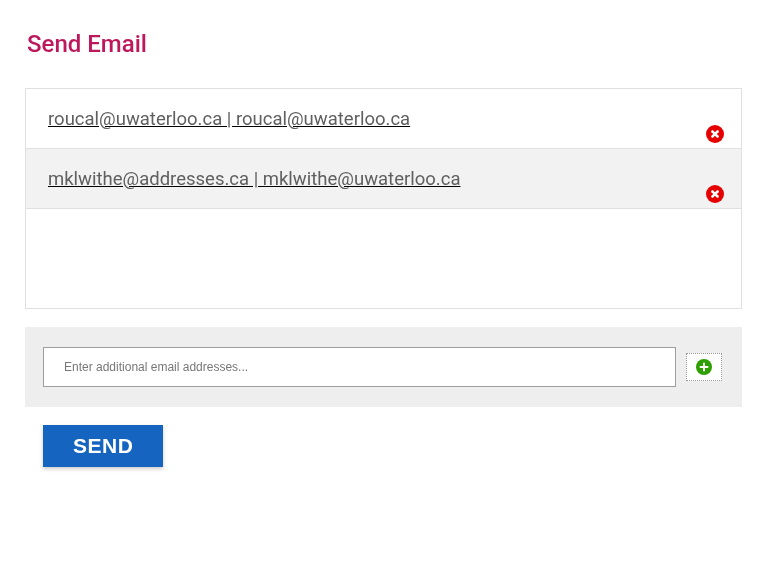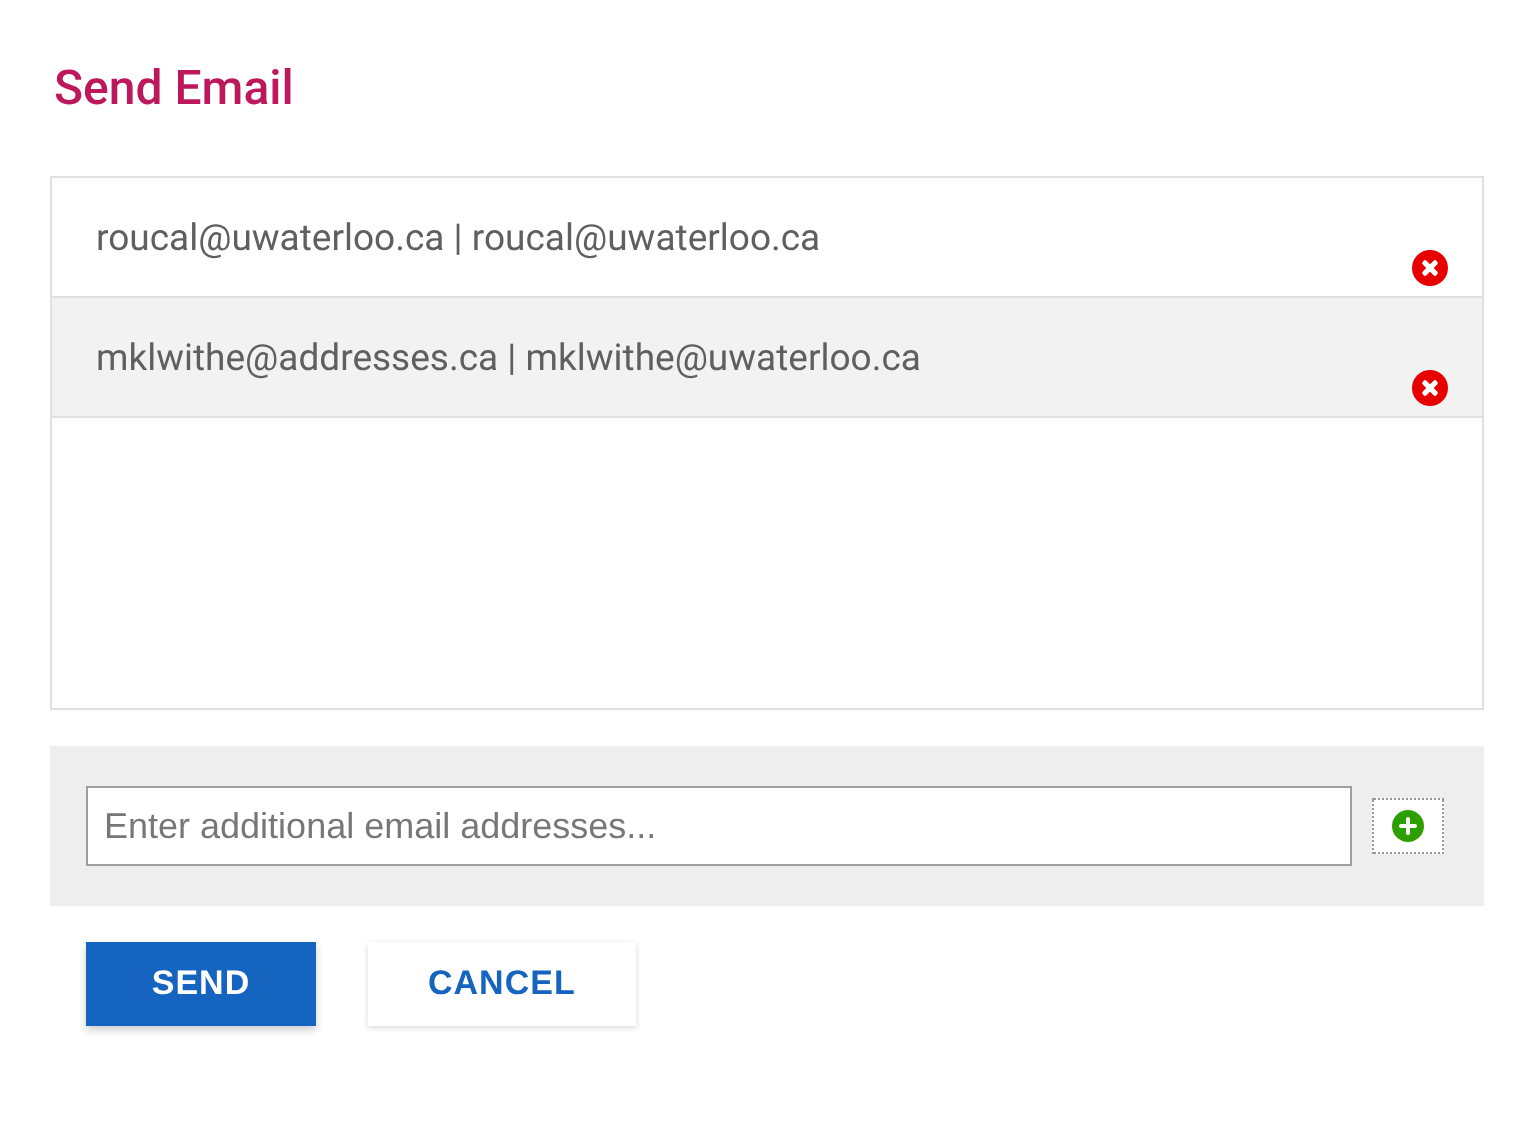--- a/index.html
+++ b/index.html
@@ -13,22 +13,23 @@
     .page-title {
       font-size: 24px;
       font-weight: 500;
       color: #be185d;
       margin-bottom: 30px;
       margin-left: 2px;
     }
     .email-list {
       border: 1px solid #e0e0e0;
       background: #fff;
-      height: 267px;
+      height: 221px;
       overflow: hidden;
+      text-decoration: underline;
     }
     .email-row {
       display: flex;
       align-items: center;
       justify-content: space-between;
       padding: 0 16px 0 22px;
       height: 60px;
       border-bottom: 1px solid #e0e0e0;
       font-size: 18.5px;
       color: #5f5f5f;
@@ -47,40 +48,40 @@
       margin-top: 18px;
       display: flex;
       align-items: center;
       gap: 10px;
     }
     .email-input {
       flex: 1;
       height: 40px;
       border: 1px solid #9e9e9e;
       background: #fff;
-      padding: 0 8px;
-      font-size: 18px;
+      padding: 0 20px;
+      font-size: 12px;
       color: #4c1d95;
       outline: none;
     }
     .email-input::placeholder { color: #777; }
     .add-button {
       width: 36px; height: 28px;
       border: 1px dotted #999;
       background: #fff;
       display: flex; align-items: center; justify-content: center;
       cursor: pointer;
     }
     .add-button svg { width: 18px; height: 18px; display: block; }
     .button-row {
       display: flex; gap: 26px; padding: 18px 0 0 18px;
     }
     .btn {
       height: 42px; padding: 0 30px;
-      font-size: 17px; font-weight: 700; letter-spacing: 0.5px;
+      font-size: 21px; font-weight: 700; letter-spacing: 0.5px;
       border: none; cursor: pointer;
       display: flex; align-items: center; justify-content: center;
       text-transform: uppercase;
     }
     .btn-send { background: #1565c0; color: #fff; box-shadow: 0 2px 4px rgba(0,0,0,0.2); min-width: 115px; }
     .btn-cancel { background: #fff; color: #1565c0; box-shadow: 0 1px 3px rgba(0,0,0,0.15); min-width: 115px; }
   </style>
 </head>
 <body>
 
@@ -117,14 +118,13 @@
           <circle cx="9" cy="9" r="8" fill="#2e9f00"></circle>
           <rect x="8" y="4.5" width="2" height="9" rx="1" fill="#fff"></rect>
           <rect x="4.5" y="8" width="9" height="2" rx="1" fill="#fff"></rect>
         </svg>
     </span>
   </div>
 </div>
 
 <div class="button-row">
   <button class="btn btn-send">Send</button>
-  <button class="btn btn-cancel">Cancel</button>
 </div>
 
 </body></html>

